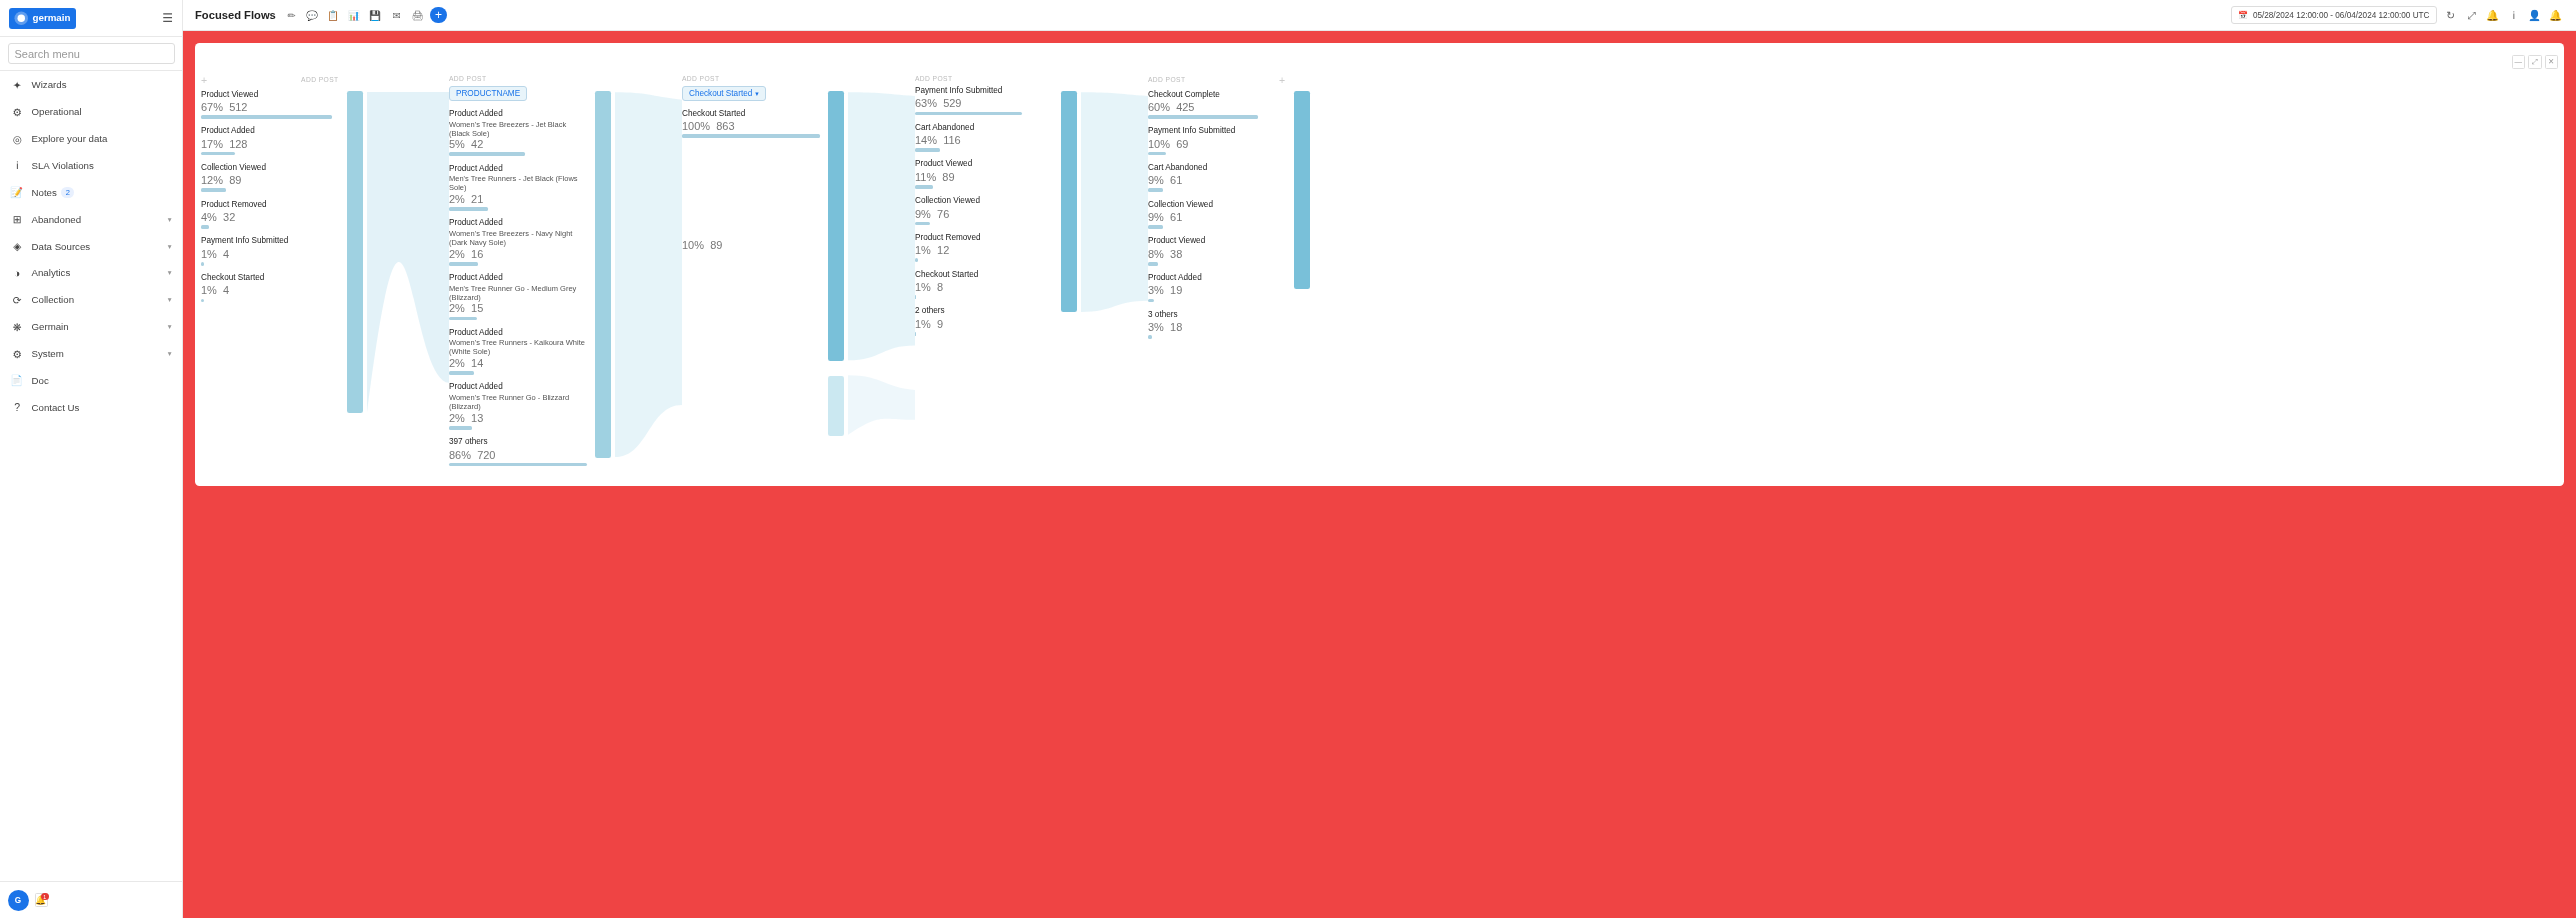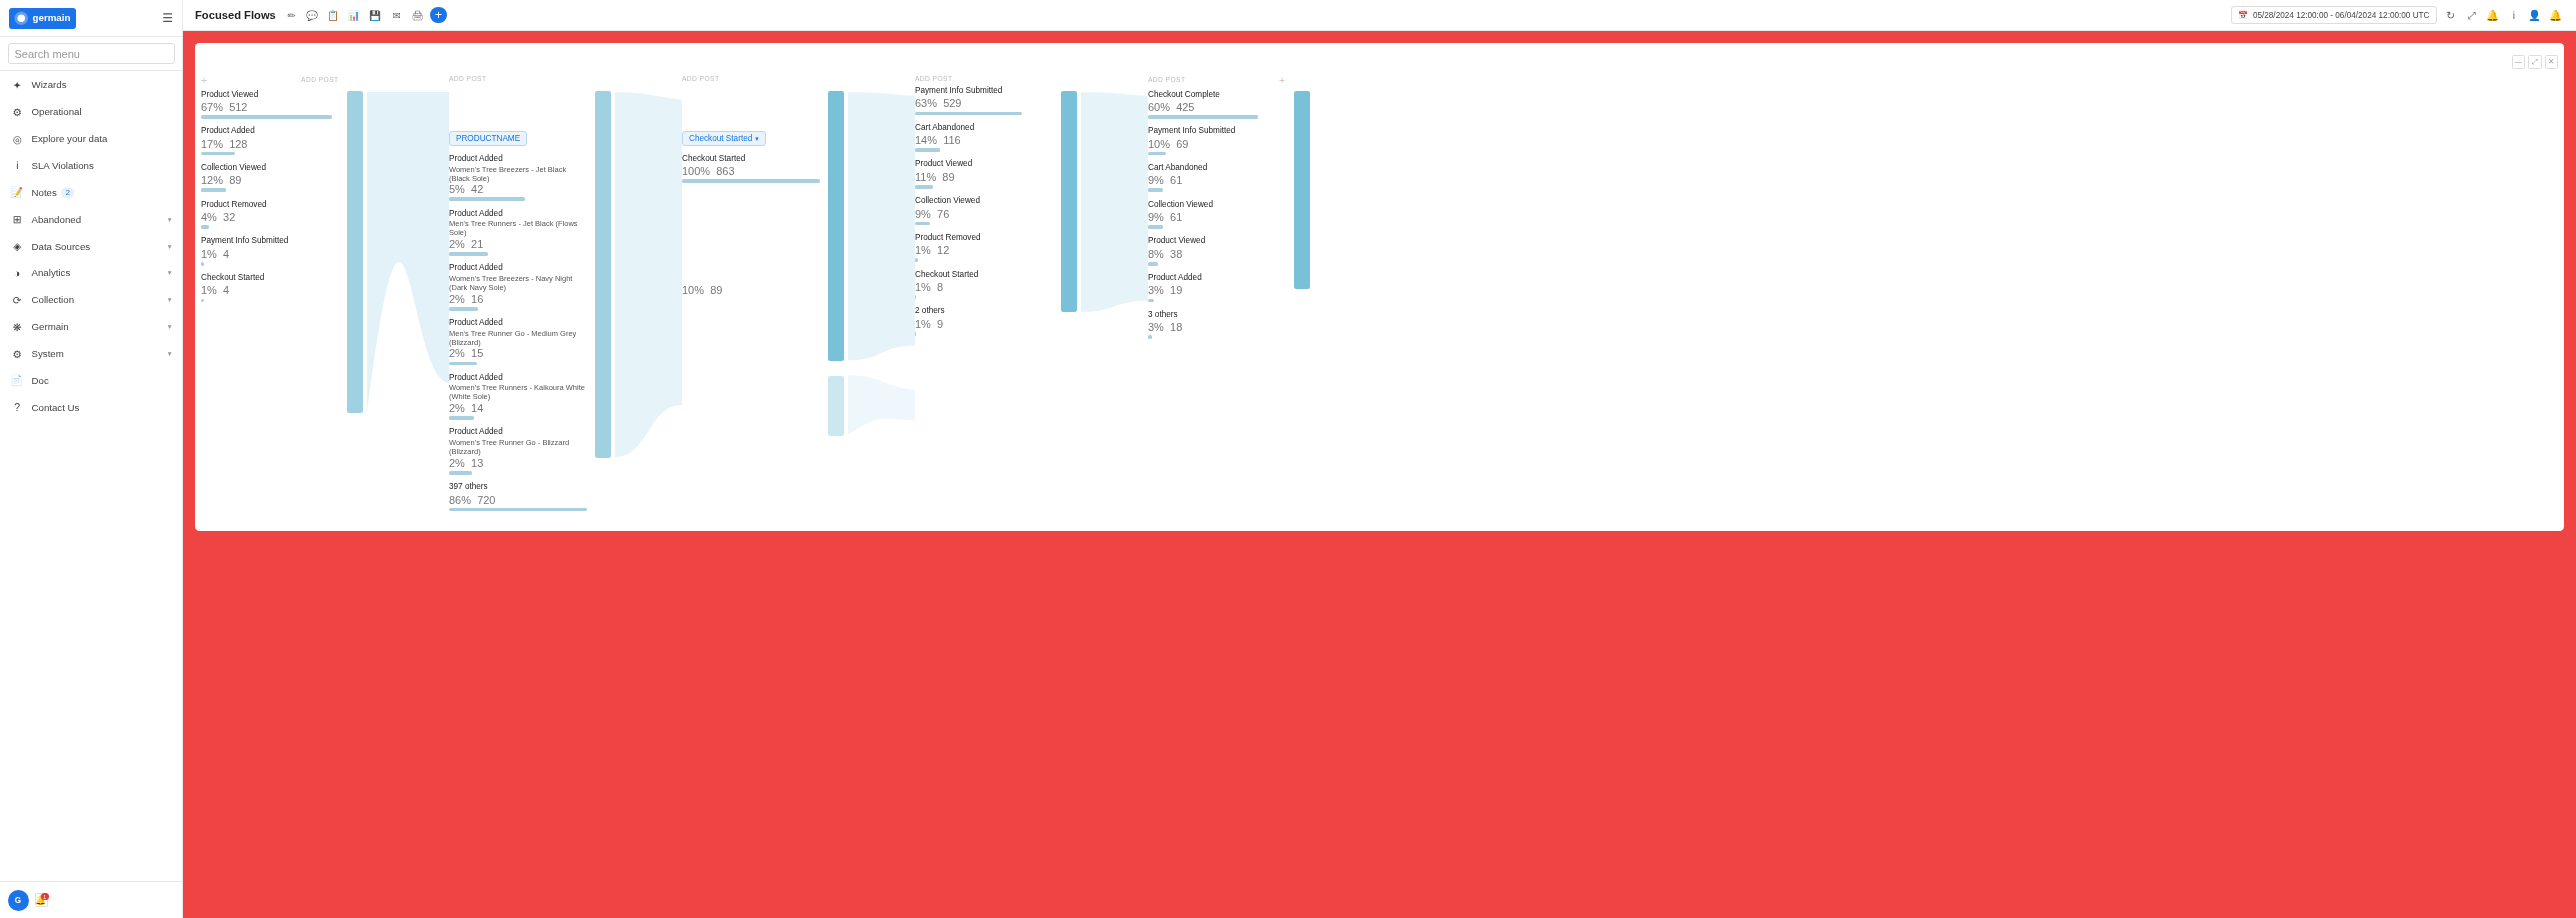--- a/index.html
+++ b/index.html
@@ -263,21 +263,20 @@
       background: #e8f4fa;
       border-radius: 3px;
       padding: 2.2px 6px;
       font-size: 8.2px;
       color: #1a73e8;
       display: inline-flex;
       align-items: center;
       gap: 3px;
       cursor: pointer;
       margin-bottom: 7.5px;
-      margin-top: 45px;
     }
   </style>
 </head>
 <body>
 
 <div class="sidebar">
   <div class="sidebar-logo">
     <div class="logo-img">
       <svg width="60" height="16.5" viewBox="0 0 80 22" style="font-size:13px">
         <circle cx="11" cy="11" r="9" fill="#fff" opacity="0.3"></circle>

